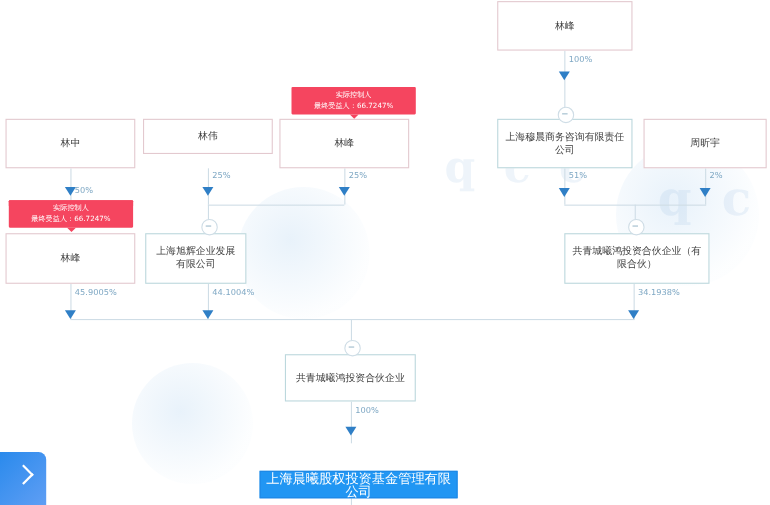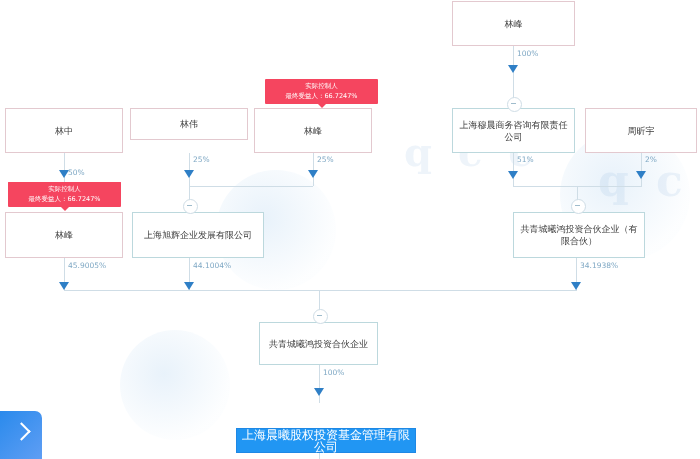--- a/index.html
+++ b/index.html
@@ -186,21 +186,21 @@
   <div class="vline" style="left:189px;top:186px;height:17px;"></div>
   <div class="collapse" style="left:183px;top:199px;"></div>
 
   <div class="badge" style="left:8px;top:182px;width:113px;"></div>
   <div class="badge" style="left:8px;top:182px;width:113px;">
     <div>实际控制人</div>
     <div>最终受益人：66.7247%</div>
   </div>
 
   <div class="node person" style="left:5px;top:212px;width:118px;height:46px;">林峰</div>
-  <div class="node company" style="left:132px;top:212px;width:132px;height:46px;">上海旭辉企业发展有限公司</div>
+  <div class="node company" style="left:132px;top:212px;width:92px;height:46px;">上海旭辉企业发展有限公司</div>
 
   <div class="vline" style="left:64px;top:258px;height:32px;"></div>
   <div class="pct" style="left:68px;top:261px;">45.9005%</div>
   <div class="arrow" style="left:59px;top:282px;"></div>
 
   <div class="vline" style="left:189px;top:258px;height:32px;"></div>
   <div class="pct" style="left:193px;top:261px;">44.1004%</div>
   <div class="arrow" style="left:184px;top:282px;"></div>
 
   <div class="vline" style="left:576px;top:258px;height:32px;"></div>

